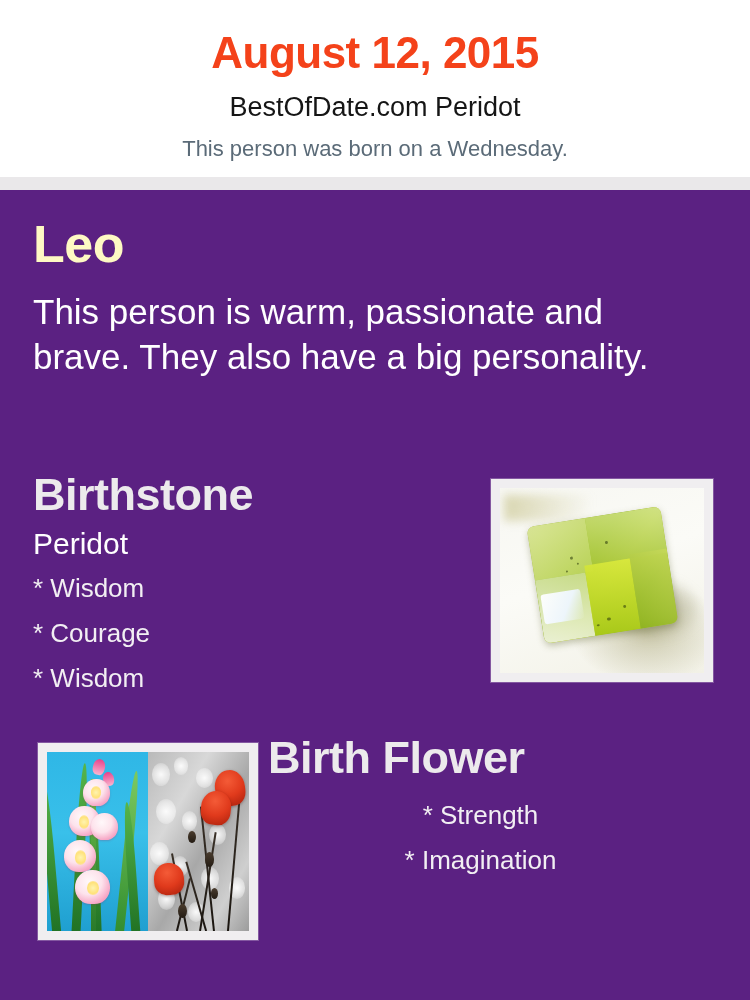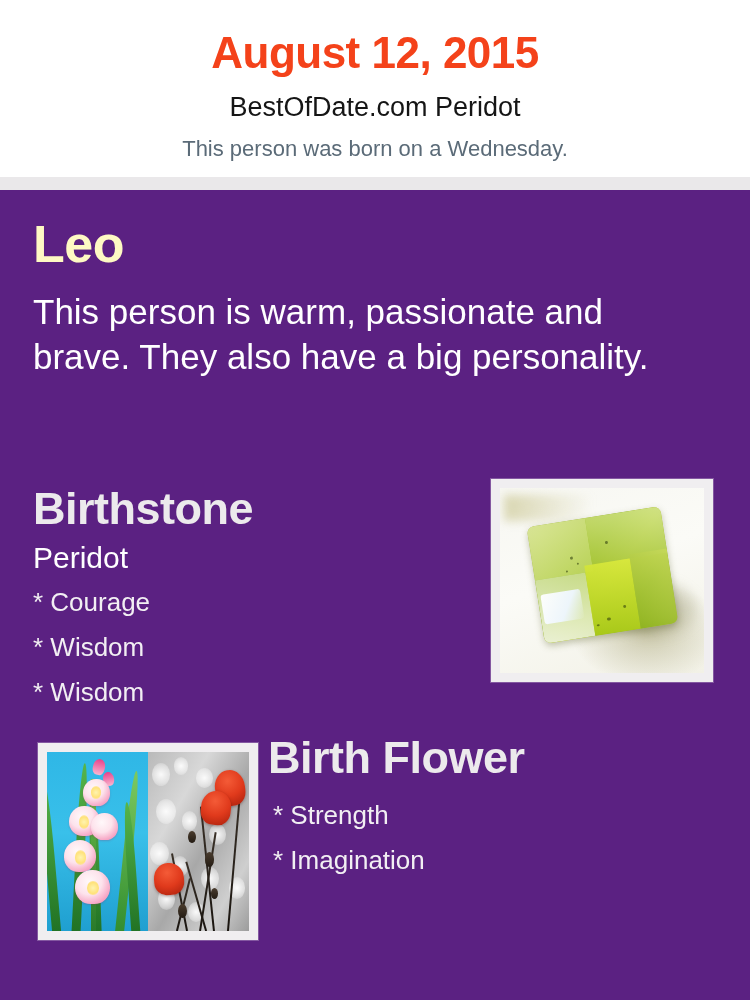--- a/index.html
+++ b/index.html
@@ -76,25 +76,25 @@
   }
   .sect-list { margin-top:16px; list-style:none; }
   .sect-list li {
     font-family:"Liberation Sans", sans-serif;
     font-size:26px; font-weight:400; color:#f2eff3;
     line-height:1; margin-bottom:19px;
     white-space:pre;
   }
 
   
-  .birthstone { position:absolute; left:33px; top:296px; width:430px; }
+  .birthstone { position:absolute; left:33px; top:282px; width:430px; }
 
   
   .birthflower { position:absolute; left:268px; top:545px; width:420px; }
-  .birthflower .sect-list { margin-top:22px; margin-left:5px; }
+  .birthflower .sect-list { margin-top:22px; margin-left:5px;text-align:center; }
 
   
   .frame {
     position:absolute;
     background:#f0eef0;
     padding:9px;
     box-shadow:0 0 0 1px rgba(255,255,255,0.25);
   }
   .frame-inner { width:100%; height:100%; overflow:hidden; position:relative; }
 
@@ -222,22 +222,22 @@
 
     <div class="zodiac">
       <div class="zodiac-name">Leo</div>
       <div class="zodiac-desc">This person is warm, passionate and brave. They also have a big personality.</div>
     </div>
 
     <div class="birthstone">
       <div class="sect-title">Birthstone</div>
       <div class="sect-sub">Peridot</div>
       <ul class="sect-list">
+        <li>* Wisdom</li>
         <li>* Courage</li>
-        <li>* Wisdom</li>
         <li>* Wisdom</li>
       </ul>
     </div>
 
     <div class="frame gem-frame">
       <div class="frame-inner">
         <div class="gem-scene">
           <div class="gem-shadow"></div>
           <div class="gem">
             <div class="facet f1"></div>

